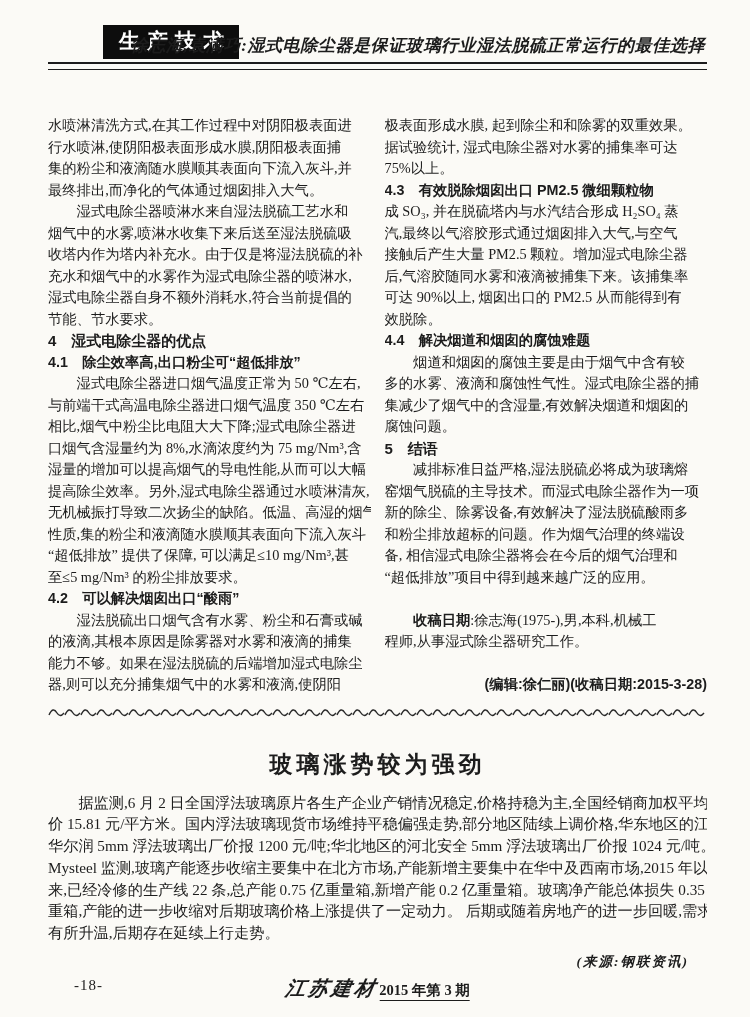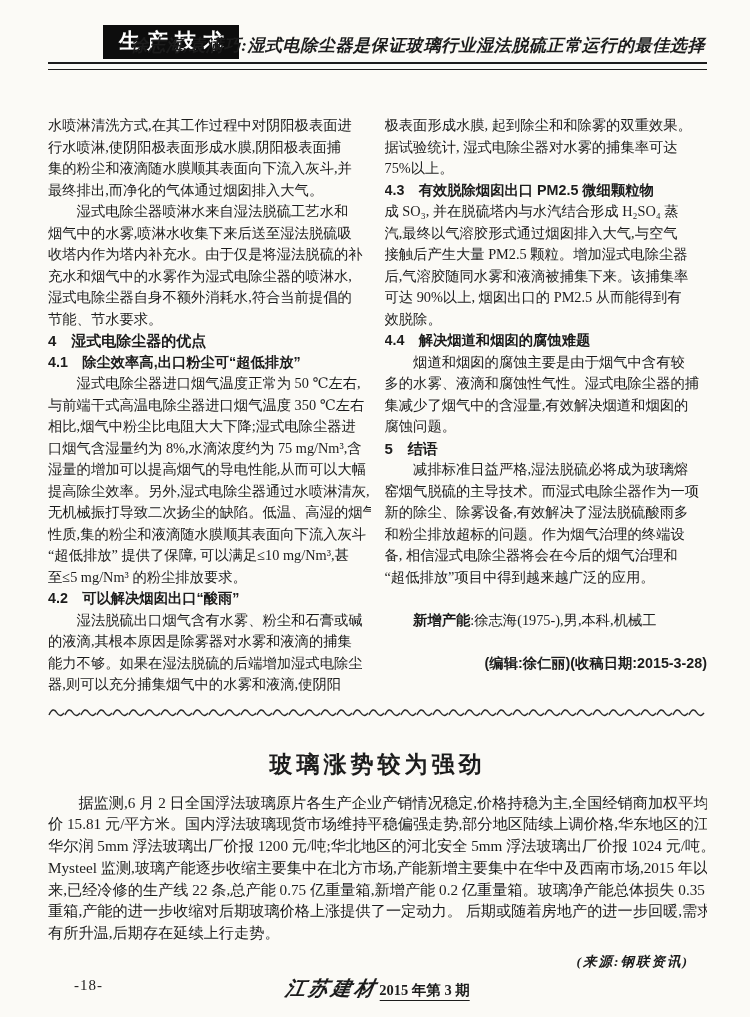--- a/index.html
+++ b/index.html
@@ -124,21 +124,22 @@
         <div class="line body">集减少了烟气中的含湿量,有效解决烟道和烟囱的</div>
         <div class="line body">腐蚀问题。</div>
         <div class="line h1">5　结语</div>
         <div class="line indent">减排标准日益严格,湿法脱硫必将成为玻璃熔</div>
         <div class="line body">窑烟气脱硫的主导技术。而湿式电除尘器作为一项</div>
         <div class="line body">新的除尘、除雾设备,有效解决了湿法脱硫酸雨多</div>
         <div class="line body">和粉尘排放超标的问题。作为烟气治理的终端设</div>
         <div class="line body">备, 相信湿式电除尘器将会在今后的烟气治理和</div>
         <div class="line body">“超低排放”项目中得到越来越广泛的应用。</div>
         <div class="line spacer"></div>
-        <div class="line indent author"><b>新增产能</b>:徐志海(1975-),男,本科,机械工</div>
+        <div class="line indent author"><b>收稿日期</b>:徐志海(1975-),男,本科,机械工</div>
+        <div class="line body">程师,从事湿式除尘器研究工作。</div>
         <div class="line spacer"></div>
         <div class="line right bold">(编辑:徐仁丽)(收稿日期:2015-3-28)</div>
       </div>
   </main>
 
   <svg class="wavy" width="659" height="13" viewBox="0 0 659 13">
     <path fill="none" stroke="#2b2b2b" stroke-width="1.4" d="M1 9 q4 -9 8 -2 q3 5 7 0 M17 9 q4 -9 8 -2 q3 5 7 0 M33 9 q4 -9 8 -2 q3 5 7 0 M49 9 q4 -9 8 -2 q3 5 7 0 M65 9 q4 -9 8 -2 q3 5 7 0 M81 9 q4 -9 8 -2 q3 5 7 0 M97 9 q4 -9 8 -2 q3 5 7 0 M113 9 q4 -9 8 -2 q3 5 7 0 M129 9 q4 -9 8 -2 q3 5 7 0 M145 9 q4 -9 8 -2 q3 5 7 0 M161 9 q4 -9 8 -2 q3 5 7 0 M177 9 q4 -9 8 -2 q3 5 7 0 M193 9 q4 -9 8 -2 q3 5 7 0 M209 9 q4 -9 8 -2 q3 5 7 0 M225 9 q4 -9 8 -2 q3 5 7 0 M241 9 q4 -9 8 -2 q3 5 7 0 M257 9 q4 -9 8 -2 q3 5 7 0 M273 9 q4 -9 8 -2 q3 5 7 0 M289 9 q4 -9 8 -2 q3 5 7 0 M305 9 q4 -9 8 -2 q3 5 7 0 M321 9 q4 -9 8 -2 q3 5 7 0 M337 9 q4 -9 8 -2 q3 5 7 0 M353 9 q4 -9 8 -2 q3 5 7 0 M369 9 q4 -9 8 -2 q3 5 7 0 M385 9 q4 -9 8 -2 q3 5 7 0 M401 9 q4 -9 8 -2 q3 5 7 0 M417 9 q4 -9 8 -2 q3 5 7 0 M433 9 q4 -9 8 -2 q3 5 7 0 M449 9 q4 -9 8 -2 q3 5 7 0 M465 9 q4 -9 8 -2 q3 5 7 0 M481 9 q4 -9 8 -2 q3 5 7 0 M497 9 q4 -9 8 -2 q3 5 7 0 M513 9 q4 -9 8 -2 q3 5 7 0 M529 9 q4 -9 8 -2 q3 5 7 0 M545 9 q4 -9 8 -2 q3 5 7 0 M561 9 q4 -9 8 -2 q3 5 7 0 M577 9 q4 -9 8 -2 q3 5 7 0 M593 9 q4 -9 8 -2 q3 5 7 0 M609 9 q4 -9 8 -2 q3 5 7 0 M625 9 q4 -9 8 -2 q3 5 7 0 M641 9 q4 -9 8 -2 q3 5 7 0 "></path>
   </svg>
 
   <section>

